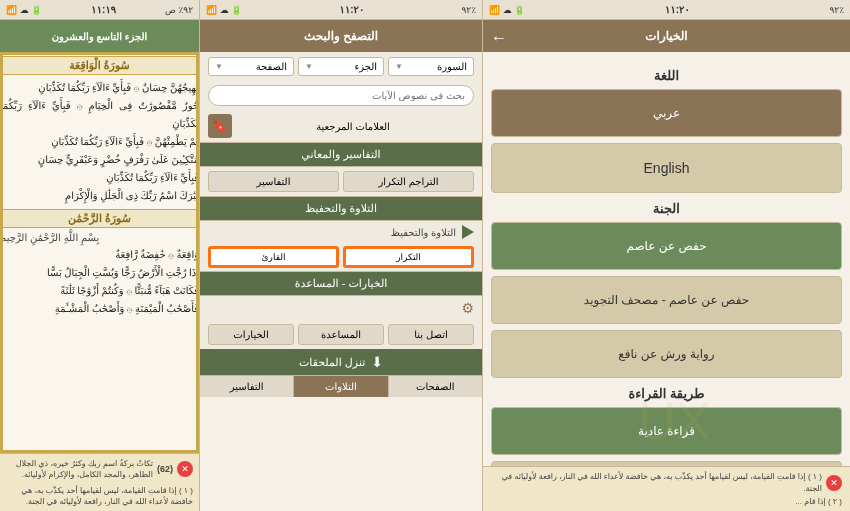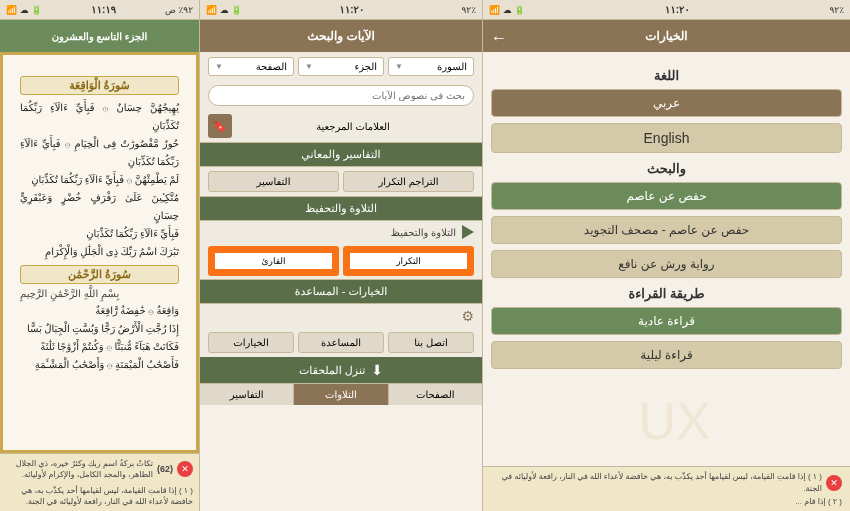--- a/index.html
+++ b/index.html
@@ -85,21 +85,21 @@
       color: white;
       font-size: 16px;
       cursor: pointer;
     }
 
     
     .quran-content {
       flex: 1;
       overflow: hidden;
       background: #faf6ed;
-      padding: 20px;
+      padding: 0;
       direction: rtl;
       text-align: justify;
       position: relative;
     }
     .quran-text {
       font-size: 10px;
       line-height: 1.8;
       color: #222;
       font-family: 'Times New Roman', serif;
     }
@@ -273,21 +273,21 @@
     .reciter-row {
       display: flex;
       gap: 4px;
       padding: 3px 8px;
       background: #f0ebe0;
       direction: rtl;
     }
     .reciter-btn {
       flex: 1;
       background: white;
-      border: 7px solid #f97316;
+      border: 3px solid #f97316;
       border-radius: 3px;
       padding: 3px;
       font-size: 9px;
       text-align: center;
       cursor: pointer;
     }
 
     .gear-icon-row {
       display: flex;
       align-items: center;
@@ -362,21 +362,21 @@
       font-size: 13px;
       font-weight: bold;
       color: #333;
       margin: 8px 0 6px;
       direction: rtl;
     }
     .settings-option {
       background: #d4c9a8;
       border: 1px solid #c8b89a;
       border-radius: 4px;
-      padding: 6px 12px;
+      padding: 16px 12px;
       text-align: center;
       font-size: 12px;
       color: #333;
       margin-bottom: 6px;
       cursor: pointer;
       direction: rtl;
     }
     .settings-option.active {
       background: #8b7355;
       color: white;
@@ -454,21 +454,21 @@
 
 <div class="panel panel-middle">
 
   <div class="status-bar">
     <span>📶 ☁ 🔋</span>
     <span style="font-weight:bold;font-size:10px;">١١:٢٠</span>
     <span>٩٢٪</span>
   </div>
 
   <div class="header-bar gold">
-    <span class="header-title">الآيات والبحث</span>
+    <span class="header-title">التصفح والبحث</span>
   </div>
 
   <div class="selector-row">
     <div class="selector-item">
       <span>السورة</span>
       <span class="selector-arrow">▼</span>
     </div>
     <div class="selector-item">
       <span>الجزء</span>
       <span class="selector-arrow">▼</span>
@@ -557,21 +557,21 @@
     <span class="header-title">الخيارات</span>
   </div>
 
   <div class="settings-content">
 
     <div class="settings-section-title">اللغة</div>
 
     <div class="settings-option active">عربي</div>
     <div class="settings-option english" style="font-size:14px;text-align:center;">English</div>
 
-    <div class="settings-section-title">والبحث</div>
+    <div class="settings-section-title">الجنة</div>
 
     <div class="settings-option green-active">
       <span>حفص عن عاصم</span>
     </div>
     <div class="settings-option">
       <span>حفص عن عاصم - مصحف التجويد</span>
     </div>
     <div class="settings-option">
       <span>رواية ورش عن نافع</span>
     </div>

